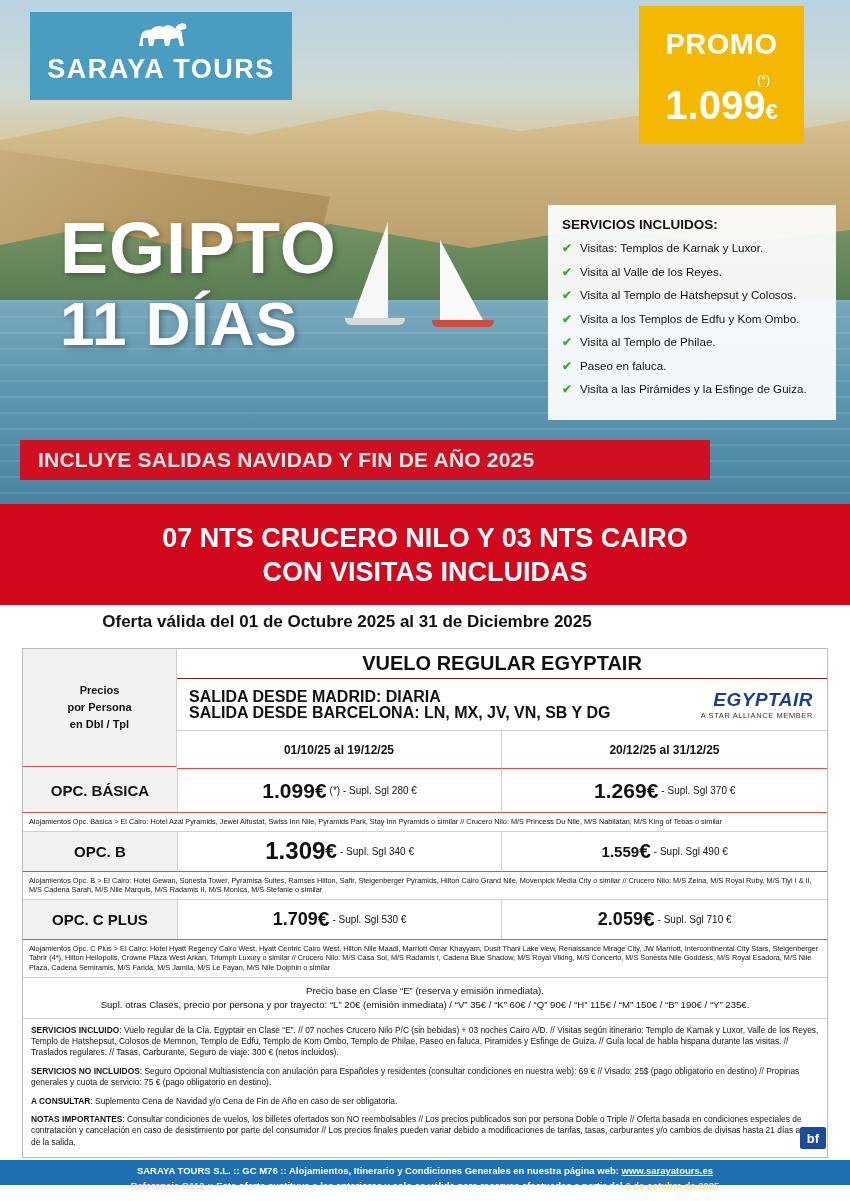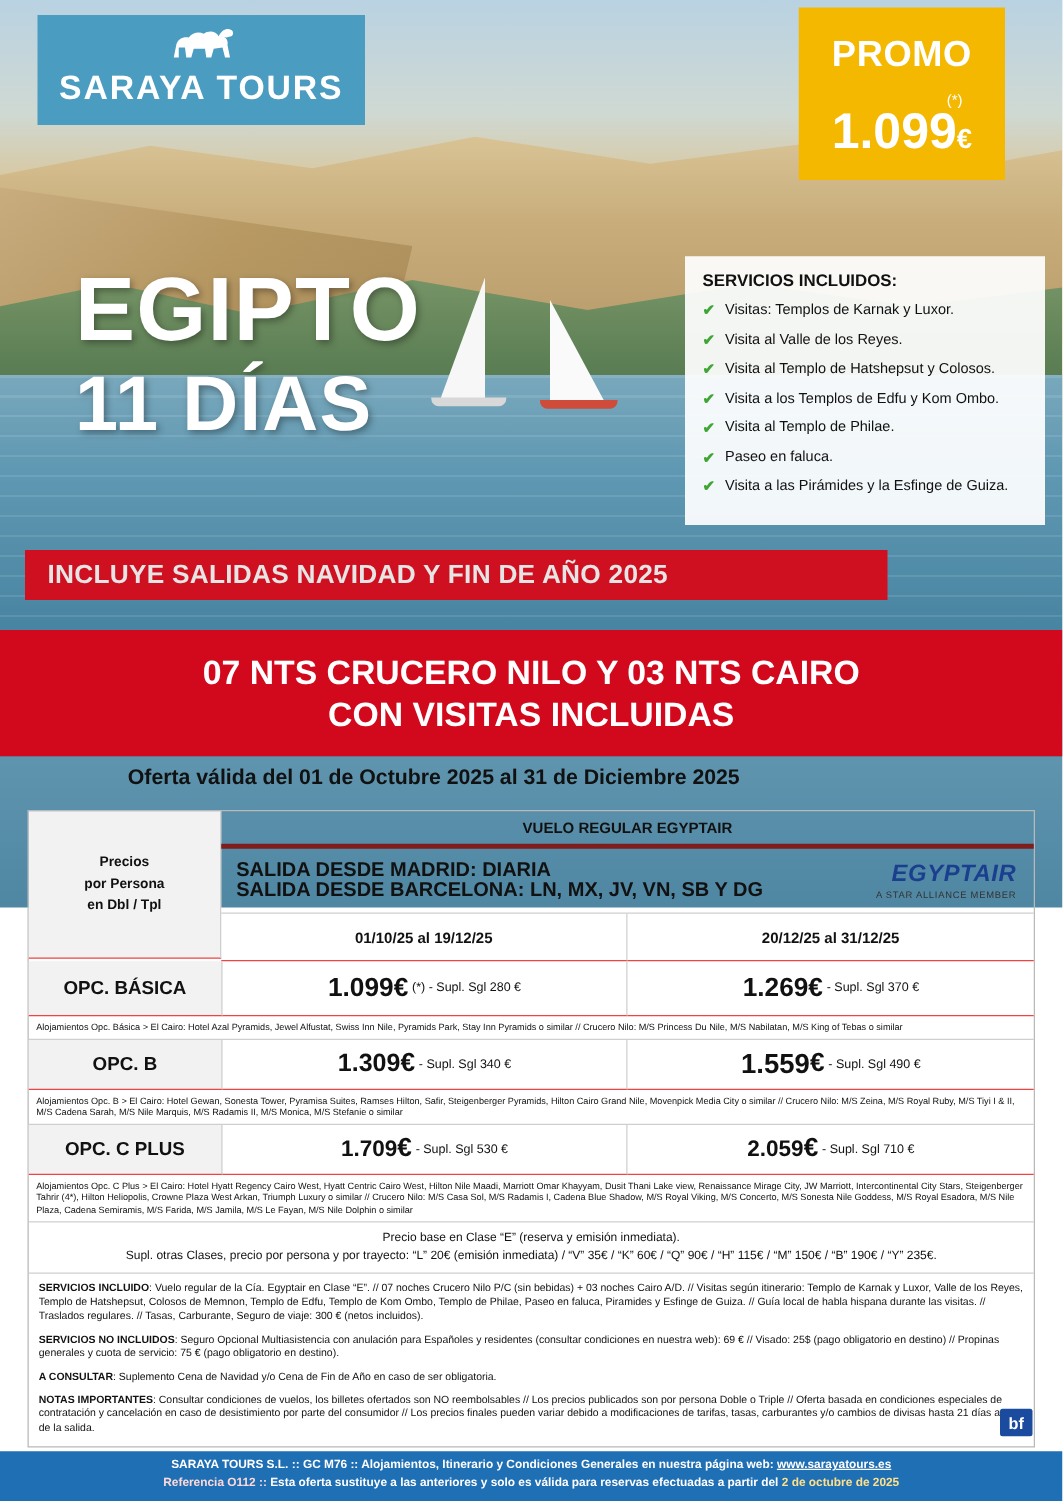--- a/index.html
+++ b/index.html
@@ -9,21 +9,21 @@
     font-family: "Liberation Sans", sans-serif;
     background: #ffffff;
     overflow: hidden;
     position: relative;
   }
 
   
   .hero {
     position: relative;
     width: 850px;
-    height: 726px;
+    height: 605px;
     overflow: hidden;
     background: linear-gradient(180deg, #a9c6dc 0%, #cbd7d0 18%, #d8c49a 30%, #c9b184 42%, #9fb6a6 55%, #6fa0b5 70%, #5d93ad 85%, #4f86a2 100%);
   }
   
   .hero .sky {
     position: absolute; left:0; top:0; width:850px; height:150px;
     background: linear-gradient(180deg, #b9d2e2 0%, #cfd9d3 60%, #d9c69c 100%);
   }
   .hero .dunes {
     position: absolute; left:0; top:95px; width:850px; height:180px;
@@ -131,21 +131,21 @@
   .tbl { position:absolute; top:648px; left:22px; width:806px; border:1px solid #b9b9b9; }
   .row { display:flex; }
   .cell { border-right:1px solid #cfcfcf; border-bottom:1px solid #ef4444; }
   .cell:last-child { border-right:none; }
 
   .c-left { width:155px; background:#f2f2f2; display:flex; align-items:center; justify-content:center; text-align:center; }
   .c-left .lbl { font-weight:bold; font-size:11px; line-height:17px; color:#111; }
 
   .hdr-right { width:650px; }
   .hdr-title { height:30px; display:flex; align-items:center; justify-content:center;
-    font-weight:bold; font-size:12px; color:#111; border-bottom:4px solid #7f1d1d;}
+    font-weight:bold; font-size:20px; color:#111; border-bottom:1px solid #7f1d1d;}
   .hdr-sub { height:52px; display:flex; align-items:center; justify-content:space-between; padding:0 14px 0 12px;
      border-bottom:1px solid #cfcfcf;}
   .hdr-sub .lines { font-weight:bold; font-size:16px; line-height:16px; color:#111;}
   .egyptair { text-align:right; }
   .egyptair .name { font-weight:bold; font-style:italic; font-size:19px; color:#1b3f8f; letter-spacing:.5px;}
   .egyptair .star { font-size:7.5px; color:#333; letter-spacing:.6px; }
 
   .dates-row .d { width:325px; height:38px; display:flex; align-items:center; justify-content:center;
     font-weight:bold; font-size:12px; color:#111; }
 
@@ -164,21 +164,21 @@
 
   
   .bf {
     position:absolute; right:24px; top:1127px; width:26px; height:22px; background:#1b4b9e;
     color:#fff; font-weight:bold; font-size:13px; display:flex; align-items:center; justify-content:center;
     border-radius:2px;
   }
 
   
   .bottom-bar {
-    position:absolute; left:0; bottom:0; width:850px; height:40px; background:#1f6fb5;
+    position:absolute; left:0; bottom:16px; width:850px; height:25px; background:#1f6fb5;
     color:#ffffff; text-align:center; padding-top:5px;
   }
   .bottom-bar .l1 { font-size:9.5px; font-weight:bold; }
   .bottom-bar .l1 a { color:#ffffff; text-decoration:underline; }
   .bottom-bar .l2 { font-size:9.5px; font-weight:bold; margin-top:4px; color:#ffffff; }
   .bottom-bar .ref { color:#ffd9d9; }
   .bottom-bar .date { color:#ffe08a; }
 </style>
 </head>
 <body>
@@ -284,26 +284,26 @@
       <span class="small">- Supl. Sgl 370 €</span>
     </div>
   </div>
   <div class="notes">Alojamientos Opc. Básica &gt; El Cairo: Hotel Azal Pyramids, Jewel Alfustat, Swiss Inn Nile, Pyramids Park, Stay Inn Pyramids o similar // Crucero Nilo: M/S Princess Du Nile, M/S Nabilatan, M/S King of Tebas o similar</div>
 
   <div class="row price-row">
     <div class="cell c-left" style="height:40px;">
       <div class="lbl">OPC. B</div>
     </div>
     <div class="cell pc" style="height:40px;">
-      <span class="big" style="font-size:20px;">1.309</span>
+      <span class="big" style="font-size:24px;">1.309</span>
       <span class="big cur">€</span>
       <span class="small">- Supl. Sgl 340 €</span>
     </div>
     <div class="cell pc" style="height:40px;">
-      <span class="big" style="font-size:22px;">1.559</span>
+      <span class="big" style="font-size:15px;">1.559</span>
       <span class="big cur">€</span>
       <span class="small">- Supl. Sgl 490 €</span>
     </div>
   </div>
   <div class="notes">Alojamientos Opc. B &gt; El Cairo: Hotel Gewan, Sonesta Tower, Pyramisa Suites, Ramses Hilton, Safir, Steigenberger Pyramids, Hilton Cairo Grand Nile, Movenpick Media City o similar // Crucero Nilo: M/S Zeina, M/S Royal Ruby, M/S Tiyi I &amp; II, M/S Cadena Sarah, M/S Nile Marquis, M/S Radamis II, M/S Monica, M/S Stefanie o similar</div>
 
   <div class="row price-row">
     <div class="cell c-left" style="height:40px;">
       <div class="lbl">OPC. C PLUS</div>
     </div>

